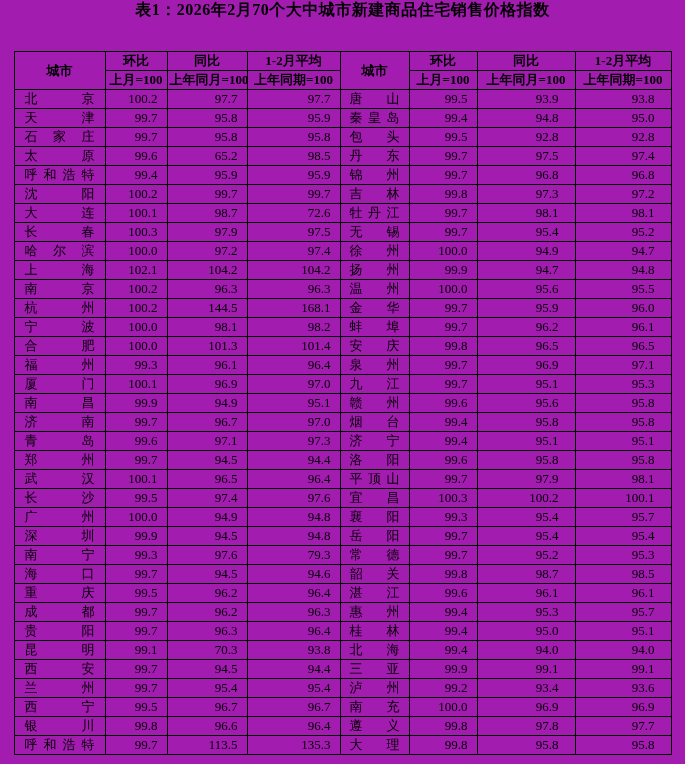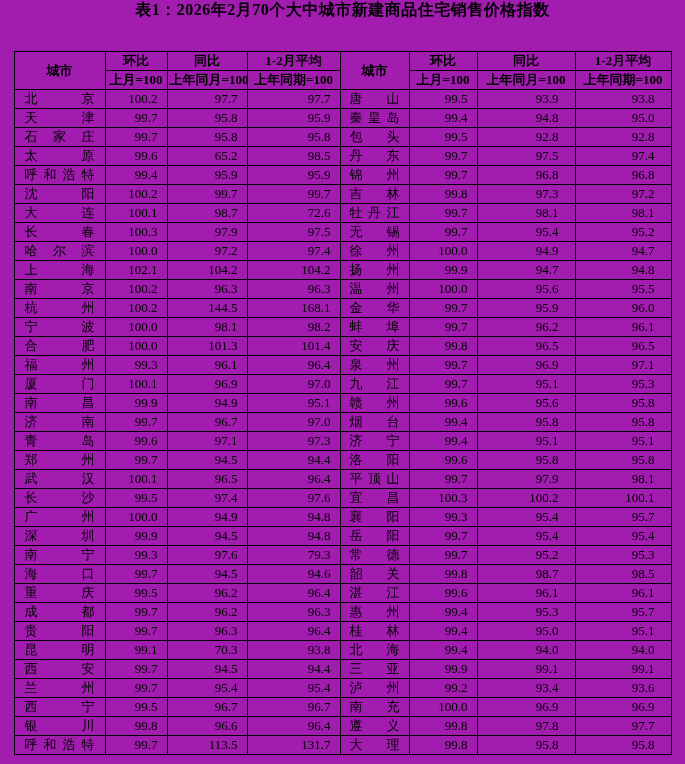--- a/index.html
+++ b/index.html
@@ -572,21 +572,21 @@
           <td class="num">99.8</td>
           <td class="num num-wide">97.8</td>
           <td class="num num-wide">97.7</td>
         </tr>
         <tr>
           <td class="city">
             <div class="city-inner">呼和浩特</div>
           </td>
           <td class="num">99.7</td>
           <td class="num">113.5</td>
-          <td class="num">131.7</td>
+          <td class="num">135.3</td>
           <td class="city city-r">
             <div class="city-inner">大理</div>
           </td>
           <td class="num">99.8</td>
           <td class="num num-wide">95.8</td>
           <td class="num num-wide">95.8</td>
         </tr>
       </tbody>
   </table>
 

